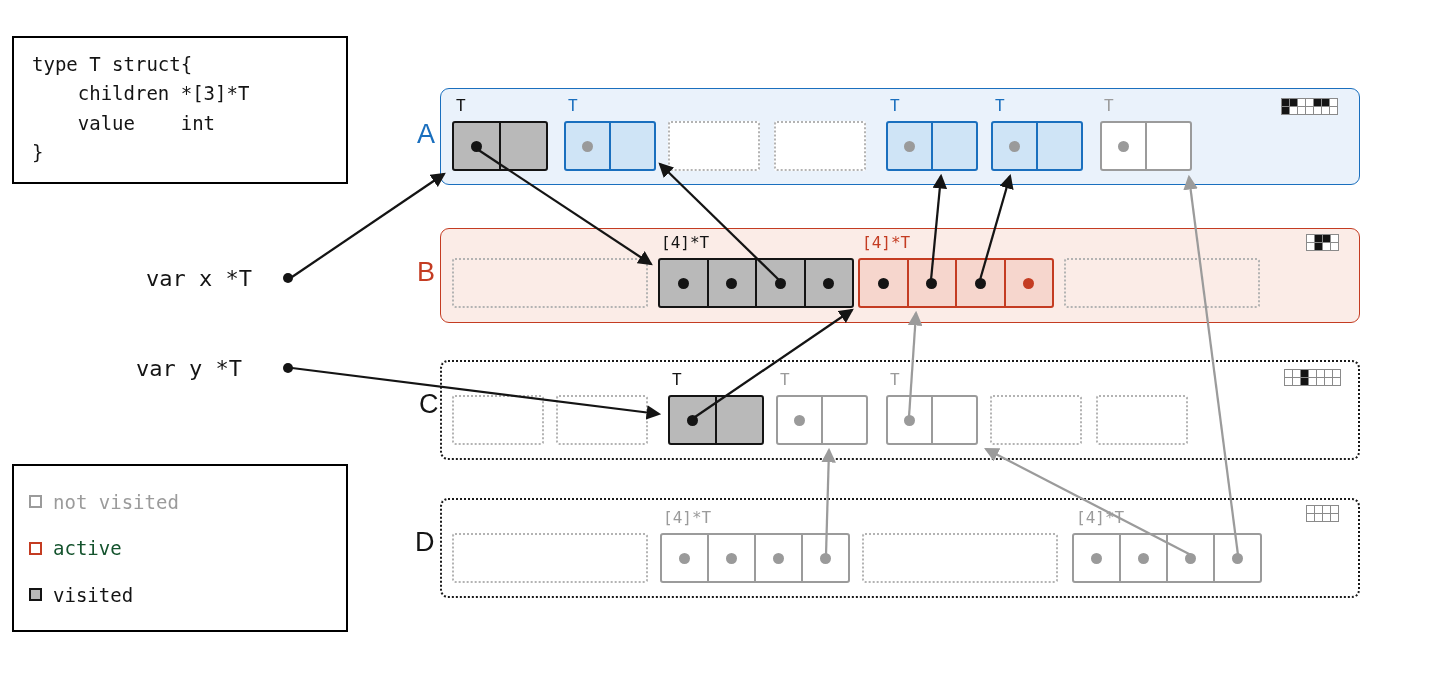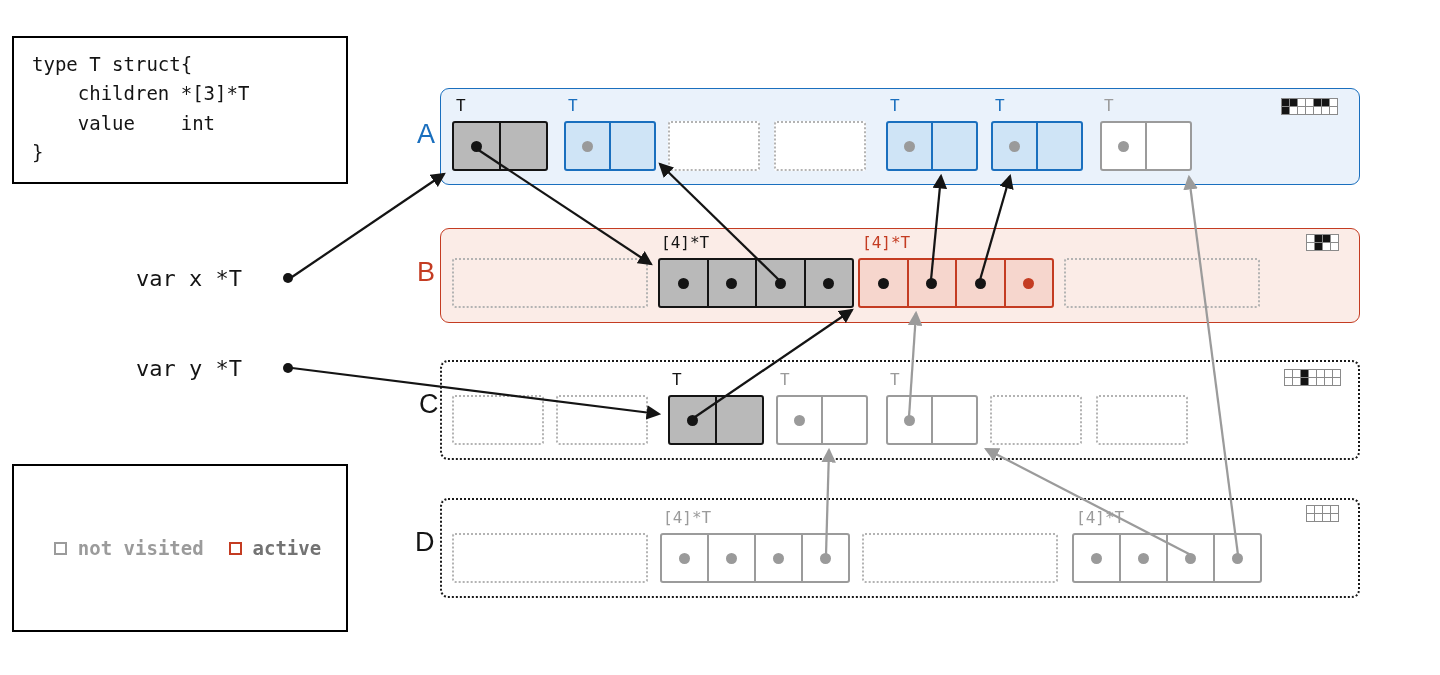--- a/index.html
+++ b/index.html
@@ -8,26 +8,26 @@
     position:relative; width:1440px; height:675px; background:#fff;
     font-family:"DejaVu Sans Mono", monospace; overflow:hidden;
   }
   .abs { position:absolute; }
 
   
   .code-box { left:12px; top:36px; width:336px; height:148px; border:2px solid #000; background:#fff; z-index:2; }
   .code-box pre { font-family:"DejaVu Sans Mono",monospace; font-size:19px; line-height:1.55; color:#141414; padding:12px 0 0 18px; }
 
   .legend-box { left:12px; top:464px; width:336px; height:168px; border:2px solid #000; background:#fff; z-index:2;
-                display:flex; flex-direction:row; justify-content:space-evenly; padding-left:15px;font-weight:bold; }
+                display:flex; flex-direction:column; justify-content:space-evenly; padding-left:15px; }
   .legend-row { display:flex; align-items:center; gap:11px; font-size:19px; }
   .swatch { width:13px; height:13px; border:2.5px solid #000; background:#fff; flex:0 0 auto; }
   .sw0 { border-color:#9b9b9b; } .sw1 { border-color:#1a6fbe; } .sw2 { border-color:#c43c22; }
   .sw3 { border-color:#141414; background:#b9b9b9; }
-  .lt0 { color:#9b9b9b; } .lt1 { color:#1a6fbe; } .lt2 { color:#737373; } .lt3 { color:#141414; }
+  .lt0 { color:#9b9b9b; } .lt1 { color:#1a6fbe; } .lt2 { color:#14532d; } .lt3 { color:#141414; }
 
   
   .var-label { font-size:22px; color:#141414; z-index:2; }
   .ptr-dot { width:10px; height:10px; border-radius:50%; background:#141414; z-index:2; }
 
   
   .region { position:absolute; z-index:0; border-radius:9px; }
   .region-a { left:440px; top:88px;  width:920px; height:97px;  background:#eaf2fb; border:1.5px solid #1a6fbe; }
   .region-b { left:440px; top:228px; width:920px; height:95px;  background:#fbece7; border:1.5px solid #c43c22; }
   .region-c { left:440px; top:360px; width:920px; height:100px; background:#fff; border:2px dotted #1a1a1a; border-radius:8px; }
@@ -90,23 +90,27 @@
 
   <div class="abs legend-box">
     <div class="legend-row">
       <span class="swatch sw0"></span>
       <span class="lt0">not visited</span>
     </div>
     <div class="legend-row">
       <span class="swatch sw2"></span>
       <span class="lt2">active</span>
     </div>
-  </div>
-
-  <div class="abs var-label" style="left:136px;top:266px">var x *T</div>
+    <div class="legend-row">
+      <span class="swatch sw3"></span>
+      <span class="lt3">visited</span>
+    </div>
+  </div>
+
+  <div class="abs var-label" style="left:146px;top:266px">var x *T</div>
   <div class="abs ptr-dot" style="left:283px;top:273px"></div>
   <div class="abs var-label" style="left:136px;top:356px">var y *T</div>
   <div class="abs ptr-dot" style="left:283px;top:363px"></div>
 
   <div class="slot visited" style="left:452px;top:121px;width:96px">
     <span class="sub">
         <i class="dot bk"></i>
       </span>
       <span class="sub"></span>
   </div>

